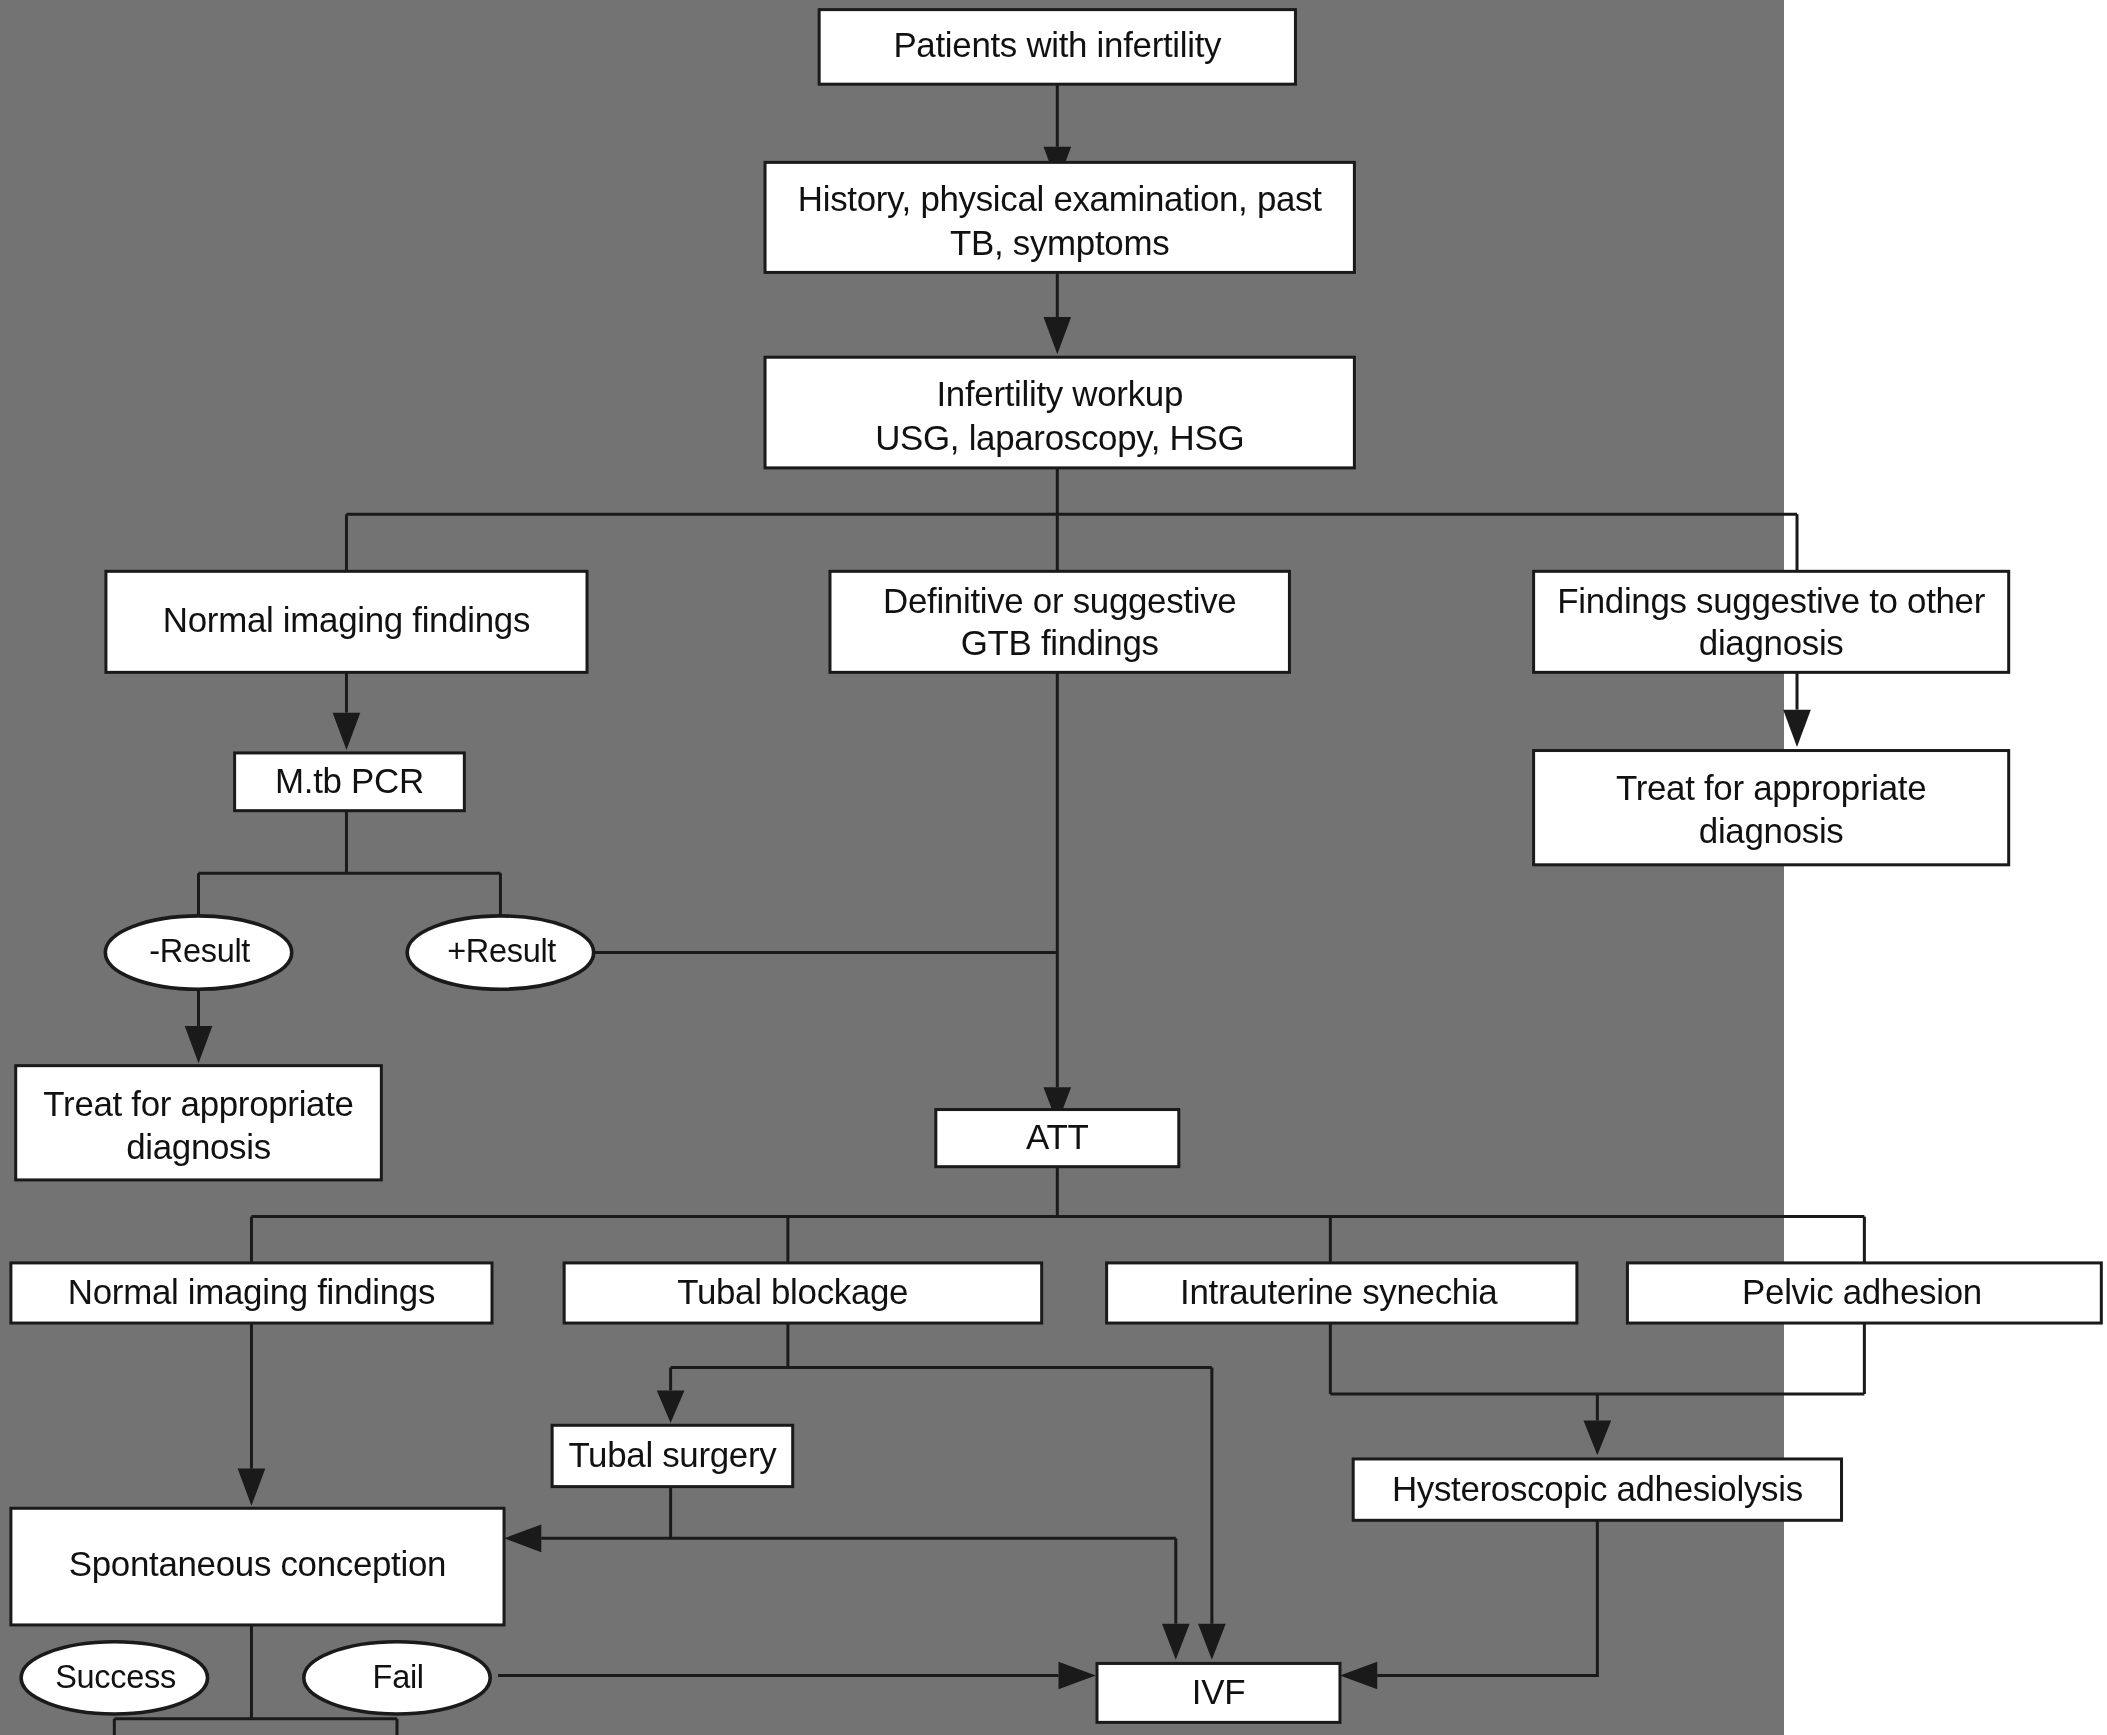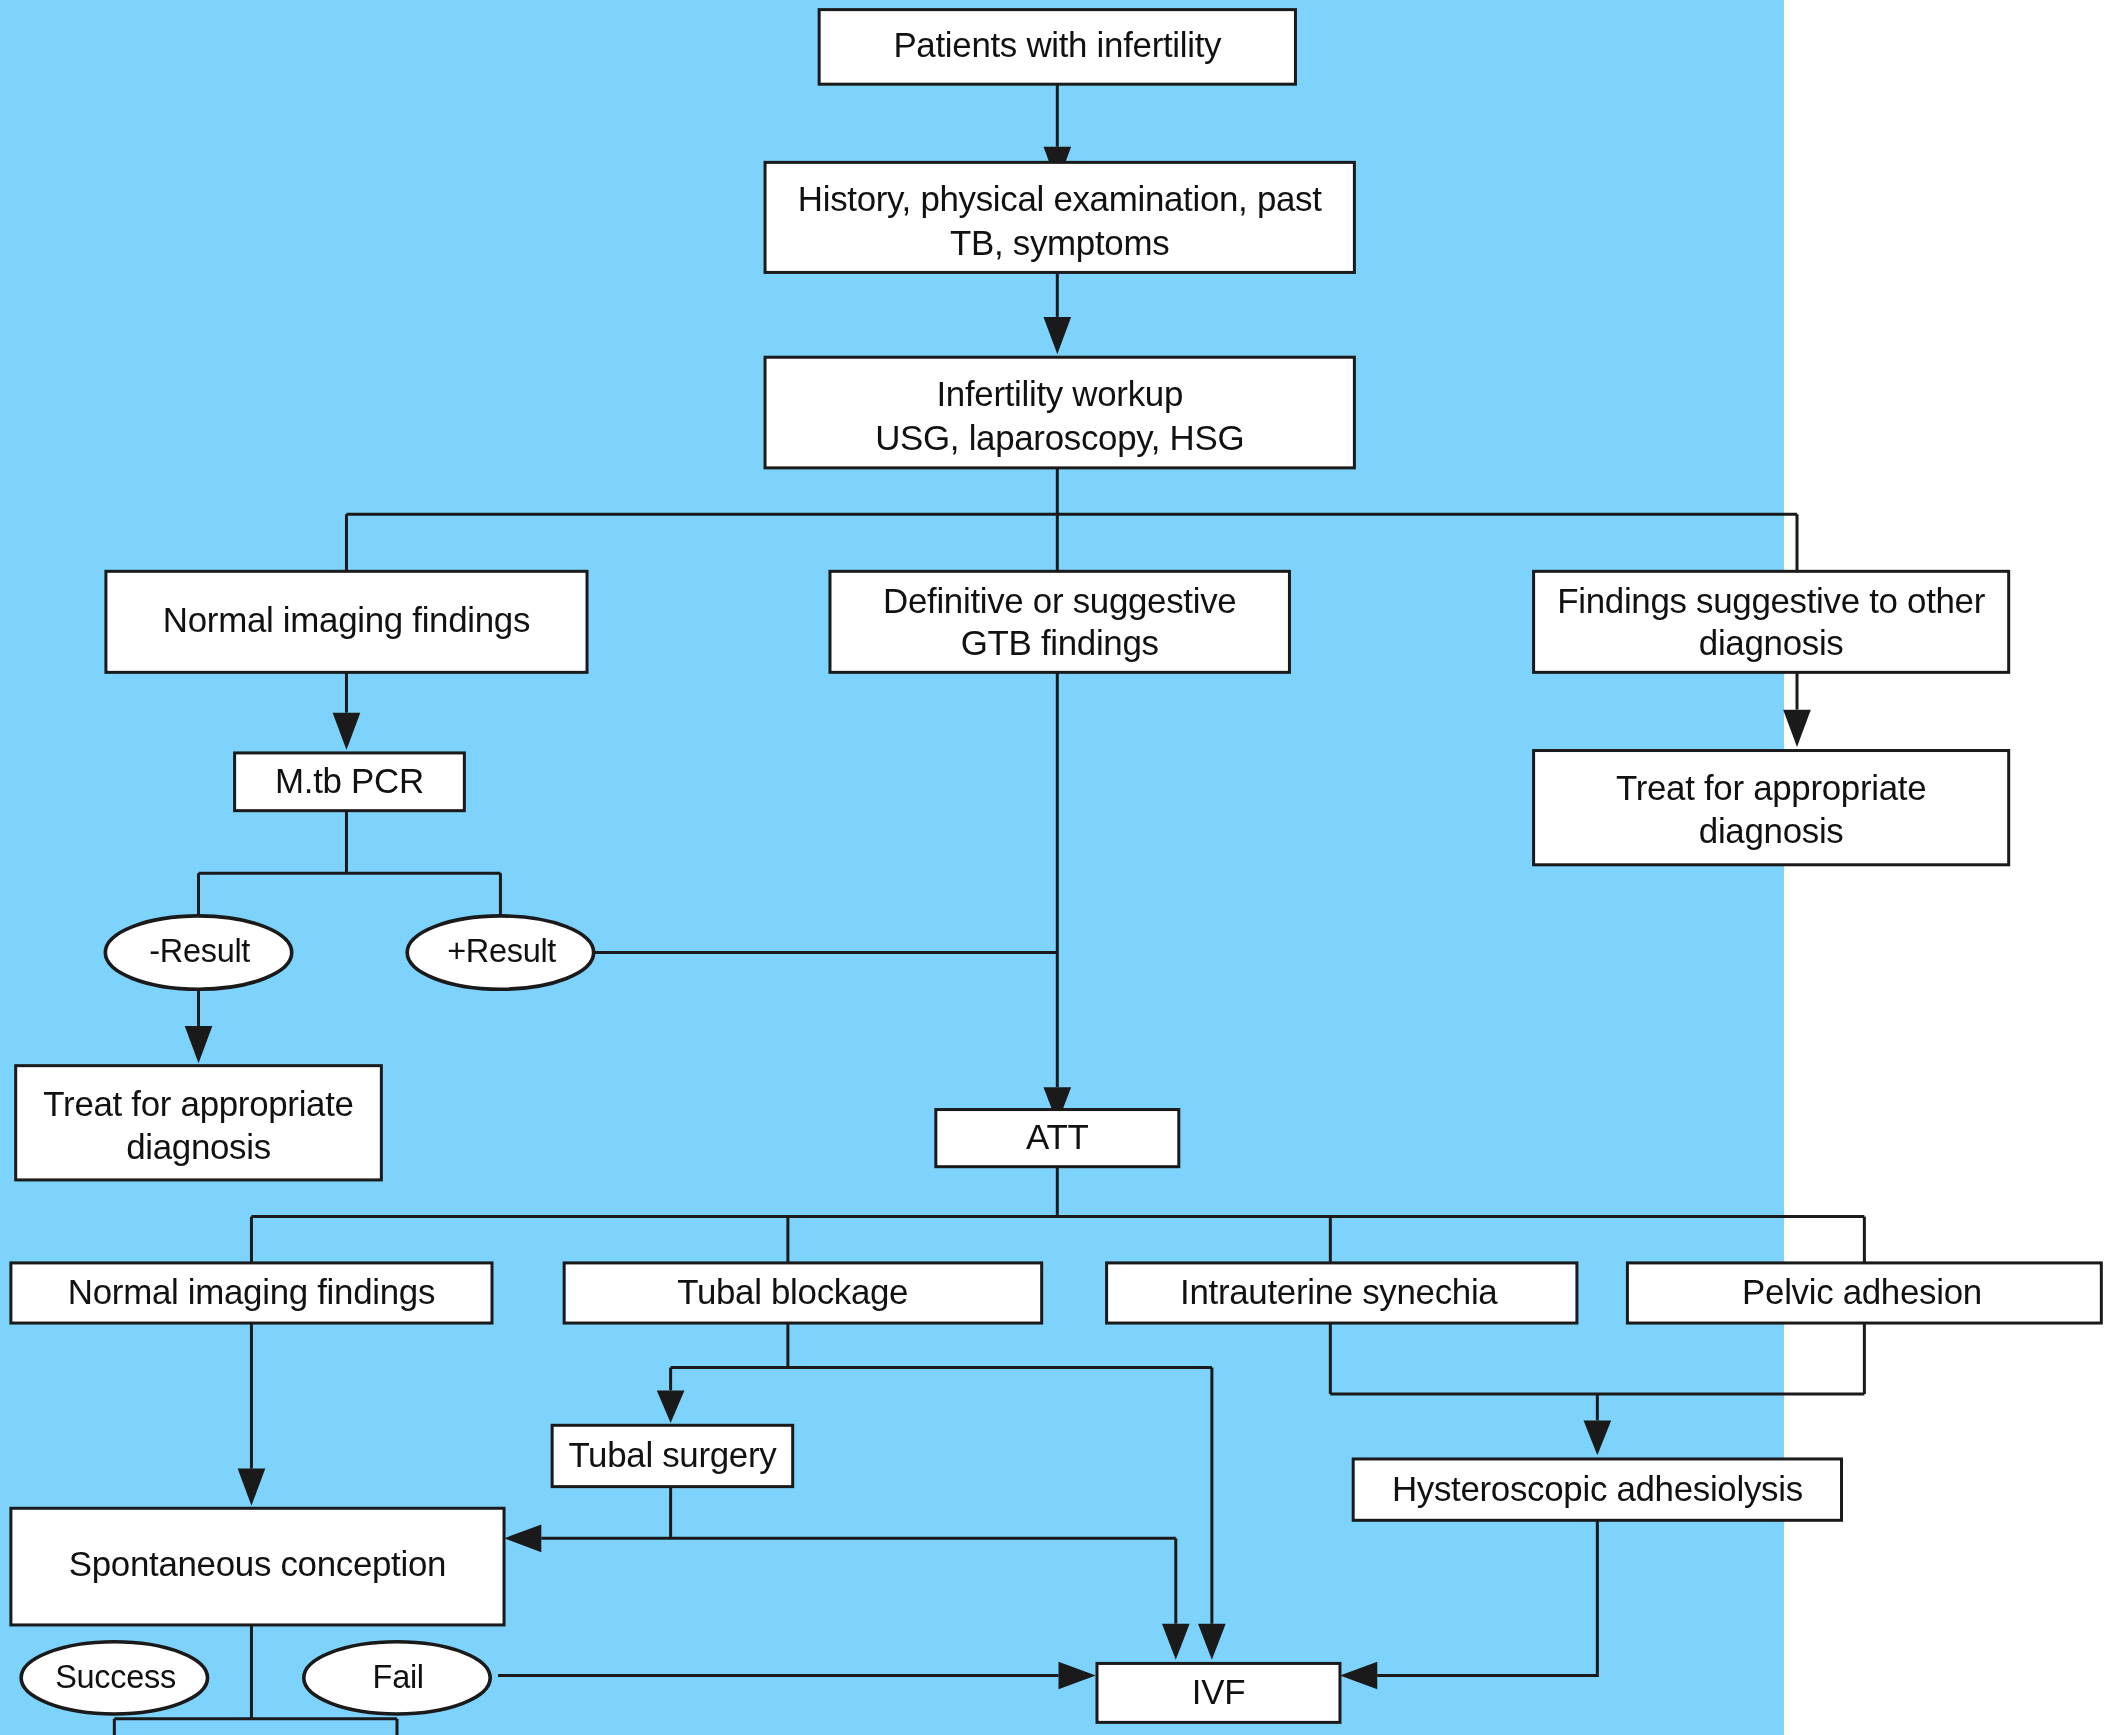--- a/index.html
+++ b/index.html
@@ -4,21 +4,21 @@
 <style>
   html, body {
     margin: 0;
     padding: 0;
     background: #ffffff;
   }
   #chart-root {
     position: relative;
     width: 1784px;
     height: 1735px;
-    background: #7dd3fc;
+    background: #737373;
     font-family: "Liberation Sans", sans-serif;
   }
   svg#flow {
     position: absolute;
     top: 0; left: 0;
     width: 2108px;
     height: 1735px;
     display: block;
   }
   .node-rect {

